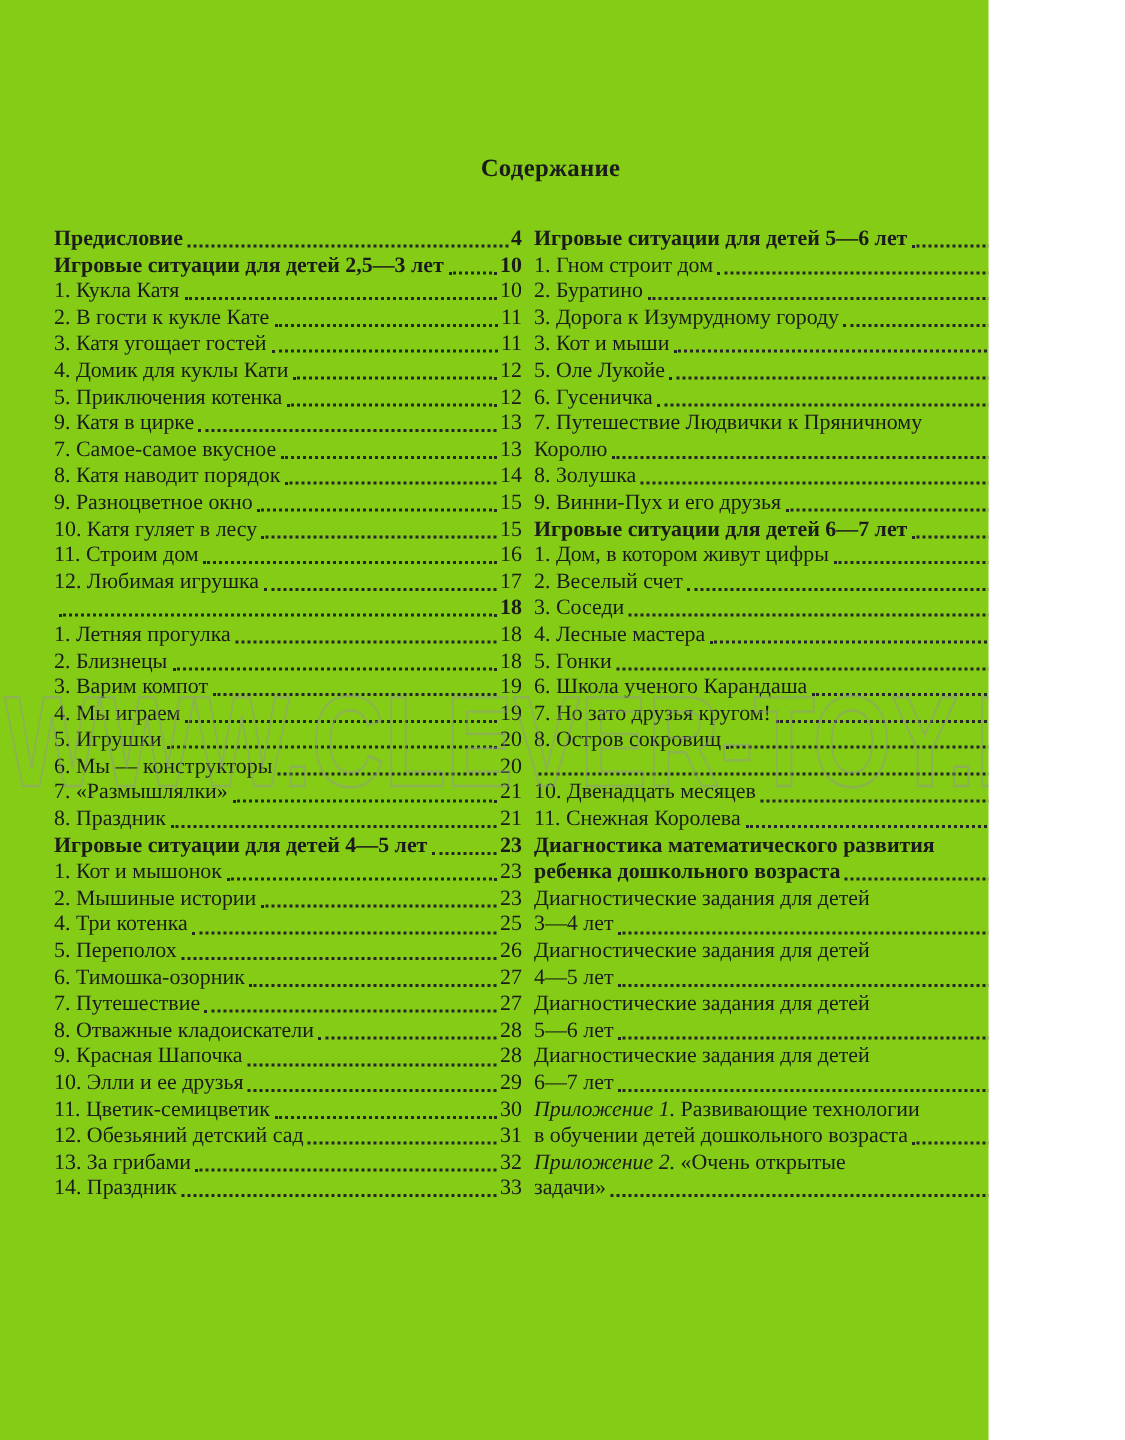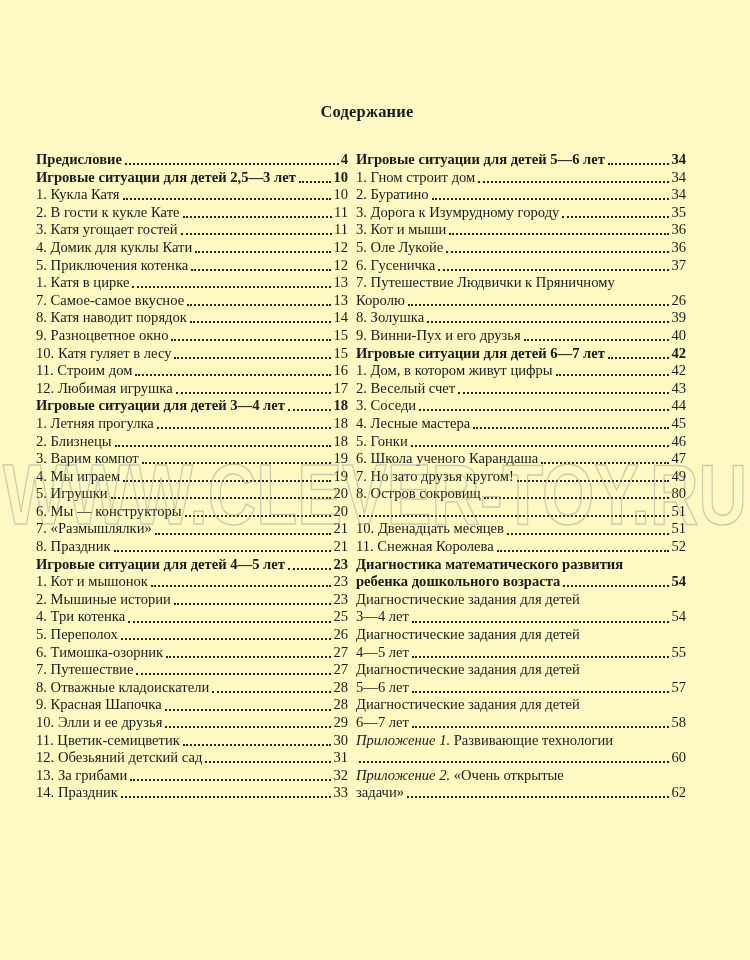--- a/index.html
+++ b/index.html
@@ -1,20 +1,20 @@
 <!DOCTYPE html>
 <html><head>
 <meta charset="utf-8">
 <style>
   html, body { margin: 0; padding: 0; background: #ffffff; }
   .page {
     position: relative;
-    width: 750px;
+    width: 659px;
     height: 960px;
-    background: #fef9c3;
+    background: #84cc16;
     font-family: "Liberation Serif", serif;
     color: #1b1b1b;
     overflow: hidden;
   }
   .title {
     position: absolute;
     top: 102px;
     left: 36px;
     width: 662px;
     text-align: center;
@@ -95,21 +95,21 @@
           <span class="lbl">4. Домик для куклы Кати</span>
           <span class="dots"></span>
           <span class="pg">12</span>
         </div>
         <div class="toc-line row">
           <span class="lbl">5. Приключения котенка</span>
           <span class="dots"></span>
           <span class="pg">12</span>
         </div>
         <div class="toc-line row">
-          <span class="lbl">1. Катя в цирке</span>
+          <span class="lbl">9. Катя в цирке</span>
           <span class="dots"></span>
           <span class="pg">13</span>
         </div>
         <div class="toc-line row">
           <span class="lbl">7. Самое-самое вкусное</span>
           <span class="dots"></span>
           <span class="pg">13</span>
         </div>
         <div class="toc-line row">
           <span class="lbl">8. Катя наводит порядок</span>
@@ -130,21 +130,20 @@
           <span class="lbl">11. Строим дом</span>
           <span class="dots"></span>
           <span class="pg">16</span>
         </div>
         <div class="toc-line row">
           <span class="lbl">12. Любимая игрушка</span>
           <span class="dots"></span>
           <span class="pg">17</span>
         </div>
         <div class="toc-line row bold">
-          <span class="lbl">Игровые ситуации для детей 3—4 лет</span>
           <span class="dots"></span>
           <span class="pg">18</span>
         </div>
         <div class="toc-line row">
           <span class="lbl">1. Летняя прогулка</span>
           <span class="dots"></span>
           <span class="pg">18</span>
         </div>
         <div class="toc-line row">
           <span class="lbl">2. Близнецы</span>
@@ -388,20 +387,21 @@
           <span class="pg">57</span>
         </div>
         <div class="toc-line pre">Диагностические задания для детей</div>
         <div class="toc-line row">
           <span class="lbl">6—7 лет</span>
           <span class="dots"></span>
           <span class="pg">58</span>
         </div>
         <div class="toc-line pre"><span class="ital">Приложение 1.</span> Развивающие технологии</div>
         <div class="toc-line row">
+          <span class="lbl">в обучении детей дошкольного возраста</span>
           <span class="dots"></span>
           <span class="pg">60</span>
         </div>
         <div class="toc-line pre"><span class="ital">Приложение 2.</span> «Очень открытые</div>
         <div class="toc-line row">
           <span class="lbl">задачи»</span>
           <span class="dots"></span>
           <span class="pg">62</span>
         </div>
       </div>

